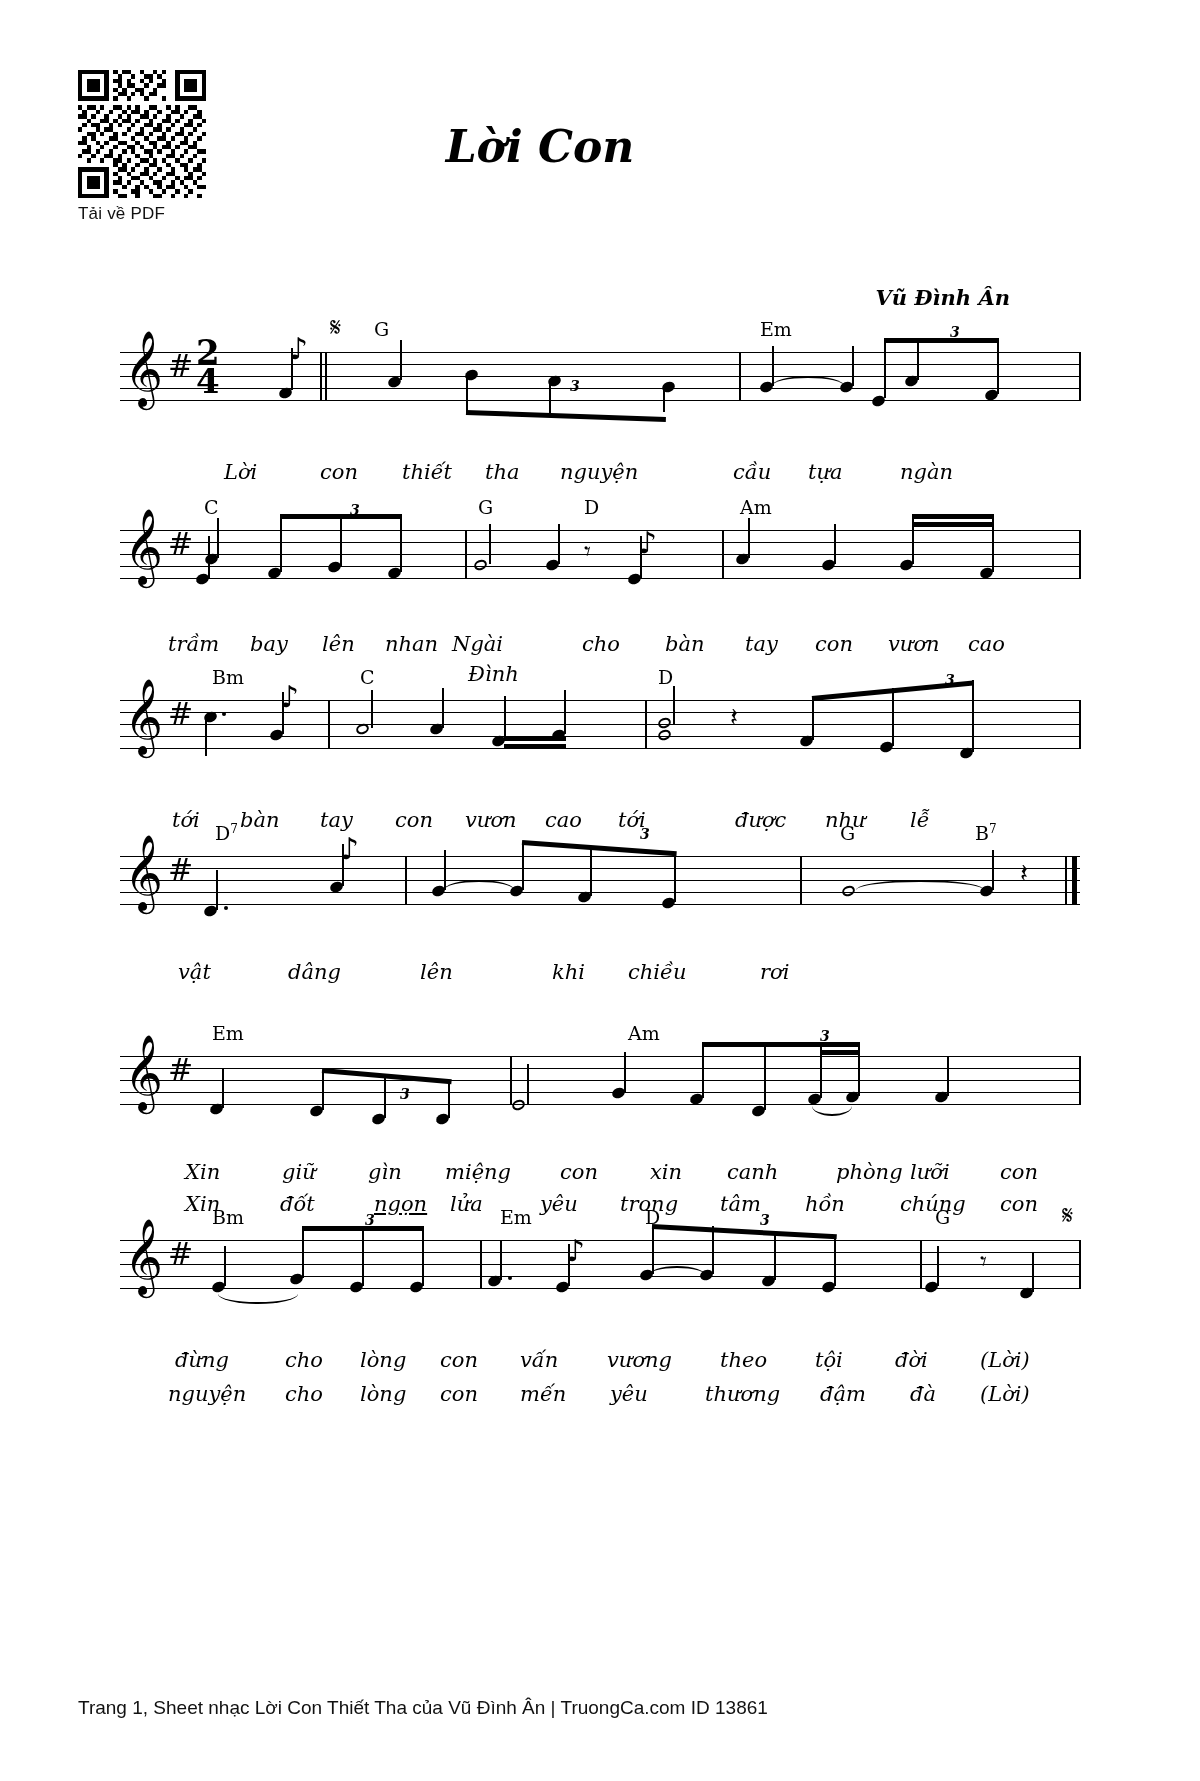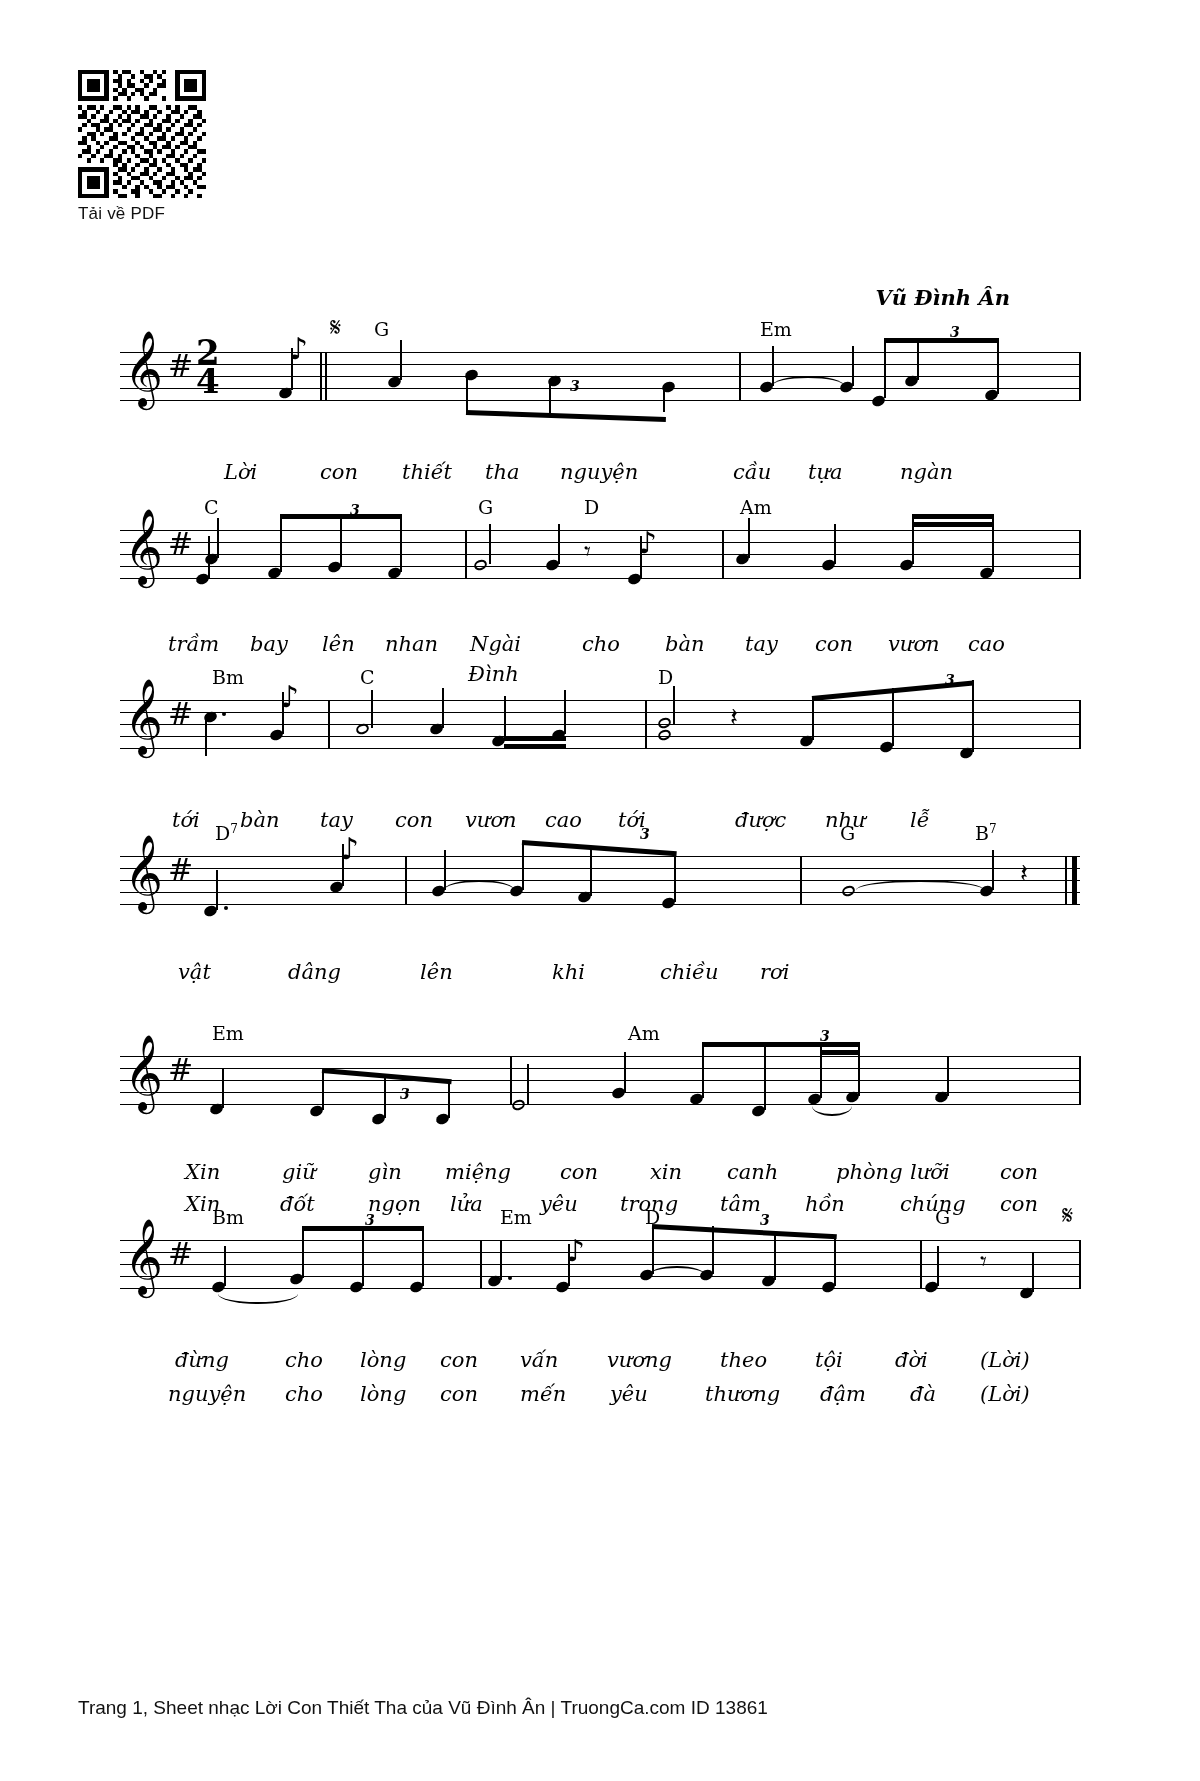--- a/index.html
+++ b/index.html
@@ -461,20 +461,21 @@
         <rect x="17" y="28" width="2" height="1"></rect>
           <rect x="21" y="28" width="1" height="1"></rect>
         <rect x="24" y="28" width="1" height="1"></rect>
           <rect x="27" y="28" width="1" height="1"></rect>
       </g>
     </svg>
     <div class="qr-caption">Tải về PDF</div>
   </div>
 
   <div class="title">
+    <span class="l1">Lời Con</span>
   </div>
   <div class="composer">Vũ Đình Ân</div>
 
   <div class="system" style="top:352px;">
     <div class="staff">
       <div class="line"></div>
       <div class="line"></div>
       <div class="line"></div>
       <div class="line"></div>
       <div class="line"></div>
@@ -588,21 +589,21 @@
     <div class="note" style="left:980px; top:38px;"></div>
     <div class="stem" style="left:992px; top:-14px; height:56px;"></div>
     <div class="beam" style="left:912px; top:-16px; width:82px;"></div>
     <div class="beam" style="left:912px; top:-8px; width:82px;"></div>
   </div>
   <div class="lyrics" style="top:632px;">
     <span style="left:48px;">trầm</span>
     <span style="left:130px;">bay</span>
     <span style="left:202px;">lên</span>
     <span style="left:265px;">nhan</span>
-    <span style="left:350px;">Ngài</span>
+    <span style="left:332px;">Ngài</span>
     <span style="left:462px;">cho</span>
     <span style="left:545px;">bàn</span>
     <span style="left:625px;">tay</span>
     <span style="left:695px;">con</span>
     <span style="left:768px;">vươn</span>
     <span style="left:848px;">cao</span>
   </div>
   <div class="lyrics" style="top:662px;">
     <span style="left:348px;">Đình</span>
   </div>
@@ -712,21 +713,21 @@
     <div class="note" style="left:980px; top:30px;"></div>
     <div class="stem" style="left:992px; top:-6px; height:40px;"></div>
     <div class="tie over" style="left:856px; top:24px; width:128px;"></div>
     <div class="rest" style="left:1020px; top:2px;">𝄽</div>
   </div>
   <div class="lyrics" style="top:960px;">
     <span style="left:58px;">vật</span>
     <span style="left:168px;">dâng</span>
     <span style="left:300px;">lên</span>
     <span style="left:432px;">khi</span>
-    <span style="left:540px;">chiều</span>
+    <span style="left:508px;">chiều</span>
     <span style="left:640px;">rơi</span>
   </div>
 
   <div class="system" style="top:1056px;">
     <div class="staff">
       <div class="line"></div>
       <div class="line"></div>
       <div class="line"></div>
       <div class="line"></div>
       <div class="line"></div>
@@ -780,21 +781,21 @@
     <span style="left:440px;">con</span>
     <span style="left:530px;">xin</span>
     <span style="left:607px;">canh</span>
     <span style="left:716px;">phòng</span>
     <span style="left:790px;">lưỡi</span>
     <span style="left:880px;">con</span>
   </div>
   <div class="lyrics" style="top:1192px;">
     <span style="left:65px;">Xin</span>
     <span style="left:160px;">đốt</span>
-    <span style="left:248px;">ngọn</span>
+    <span style="left:254px;text-decoration:underline;">ngọn</span>
     <span style="left:330px;">lửa</span>
     <span style="left:420px;">yêu</span>
     <span style="left:500px;">trong</span>
     <span style="left:600px;">tâm</span>
     <span style="left:685px;">hồn</span>
     <span style="left:780px;">chúng</span>
     <span style="left:880px;">con</span>
   </div>
 
   <div class="system" style="top:1240px;">

